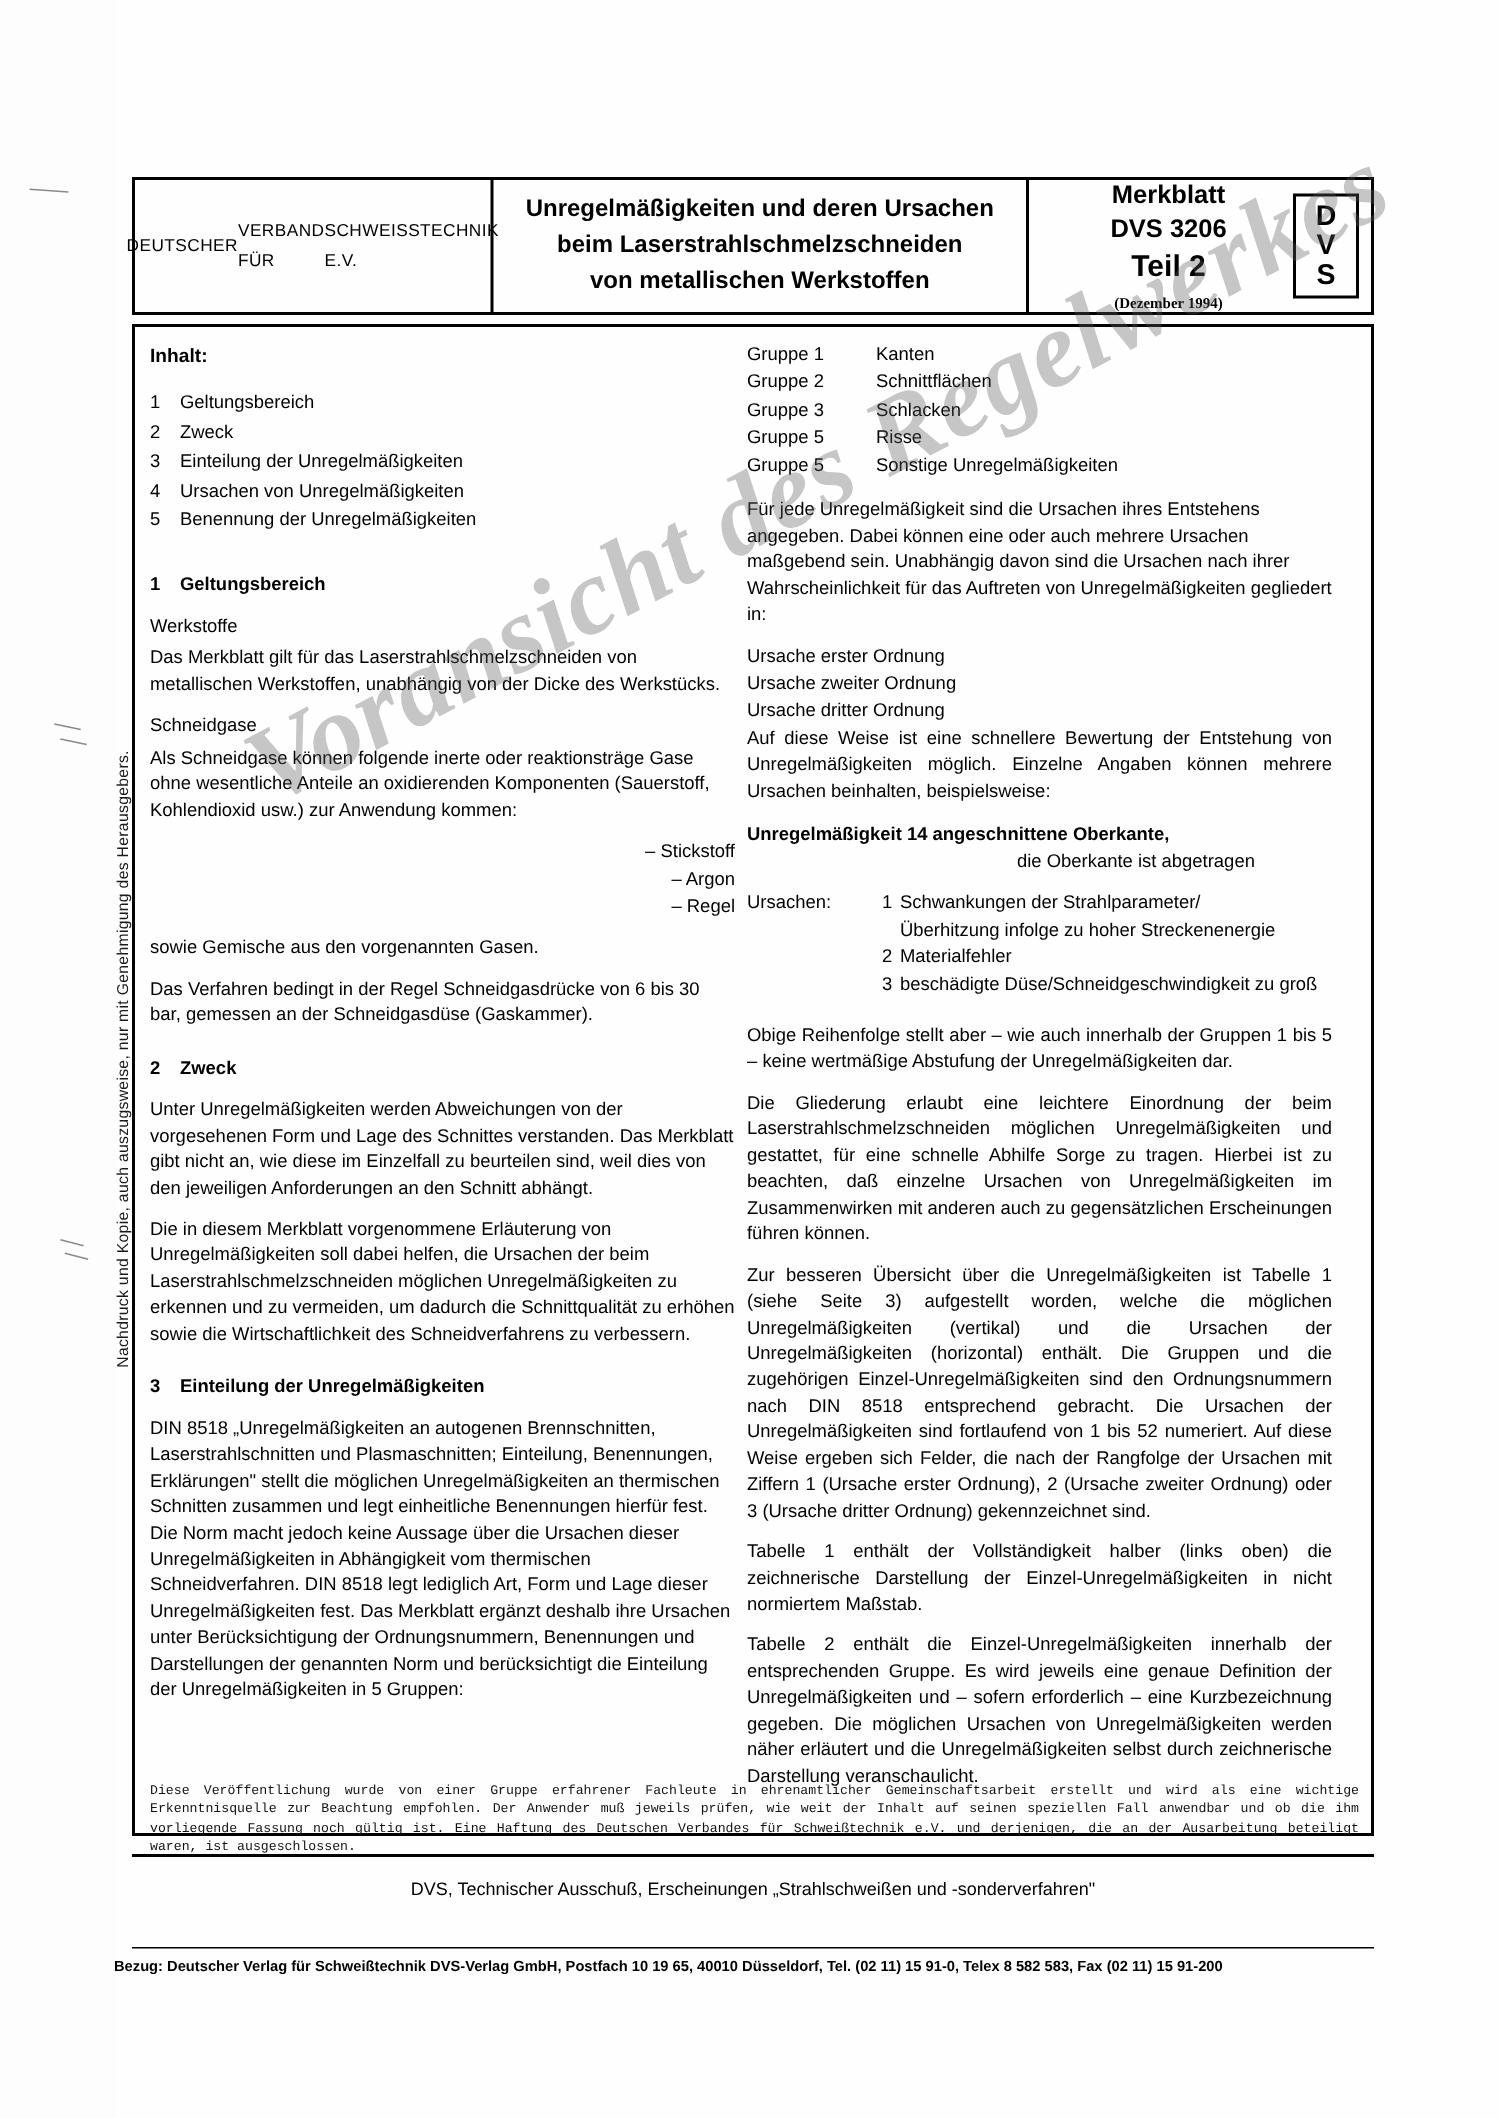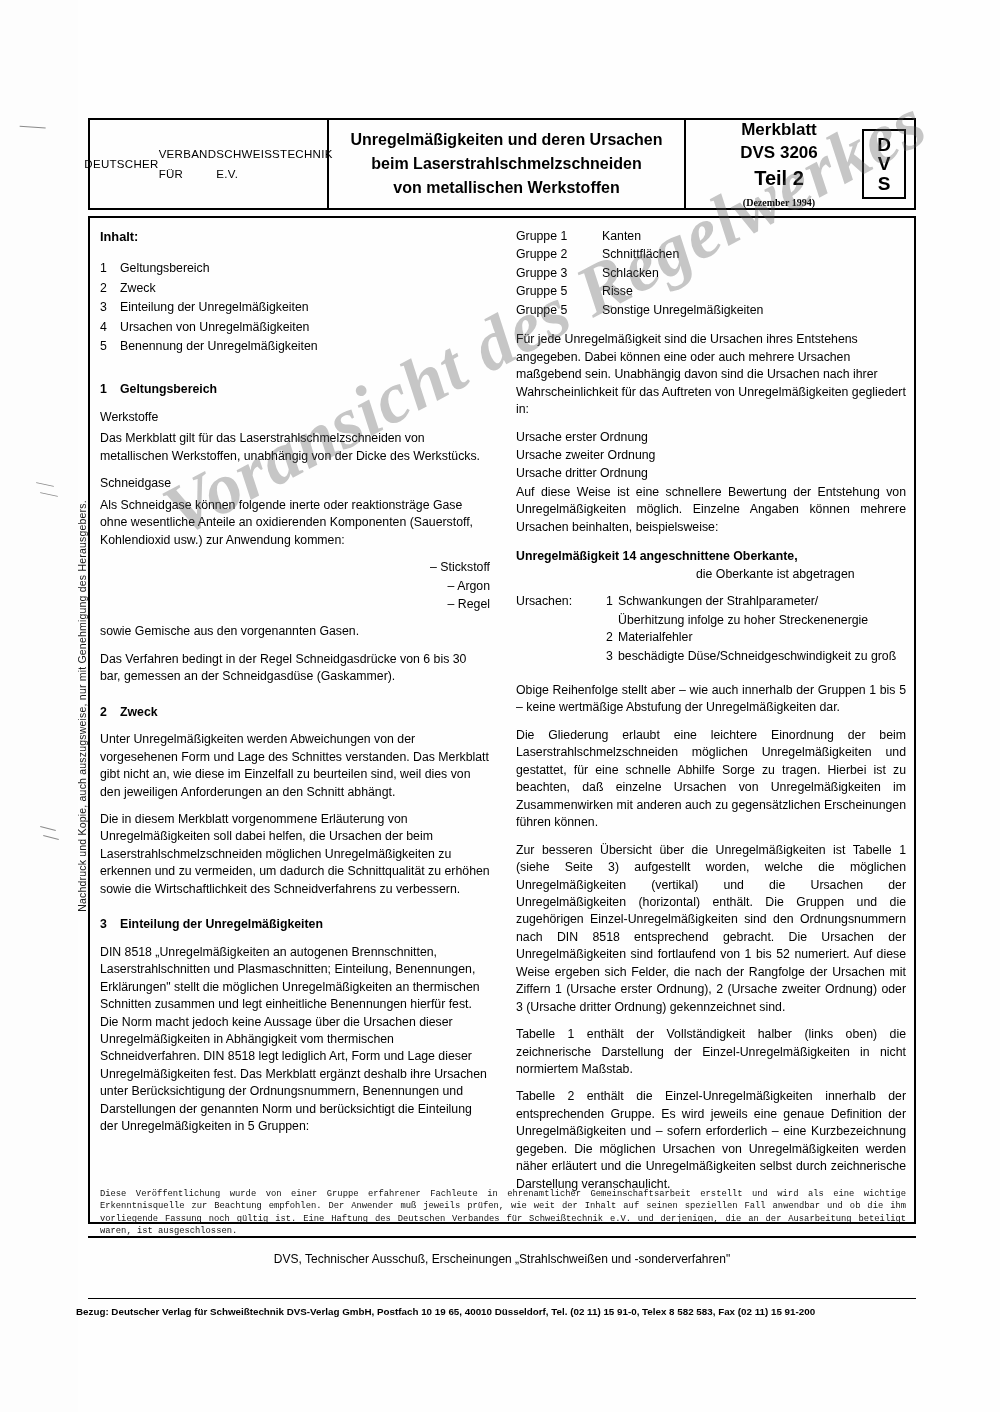--- a/index.html
+++ b/index.html
@@ -161,21 +161,21 @@
   }
   .content {
     position: absolute;
     left: 100px; top: 228px;
     width: 806px;
     font-size: 12.3px;
     line-height: 1.42;
   }
   .cols {
     display: flex;
-    gap: 26px;
+    gap: 8px;
   }
   .col { width: 390px; }
   .inhalt-title { font-weight: bold; font-size: 12.8px; margin-bottom: 14px; }
   .toc { margin-bottom: 26px; }
   .toc-row { display: flex; margin-bottom: 2px; }
   .toc-num { width: 20px; flex: none; }
   .sec-head { font-weight: bold; margin: 18px 0 10px 0; }
   .sec-head .n { display: inline-block; width: 20px; }
   p { margin: 0 0 10px 0; }
   .tight { margin-bottom: 4px; }

